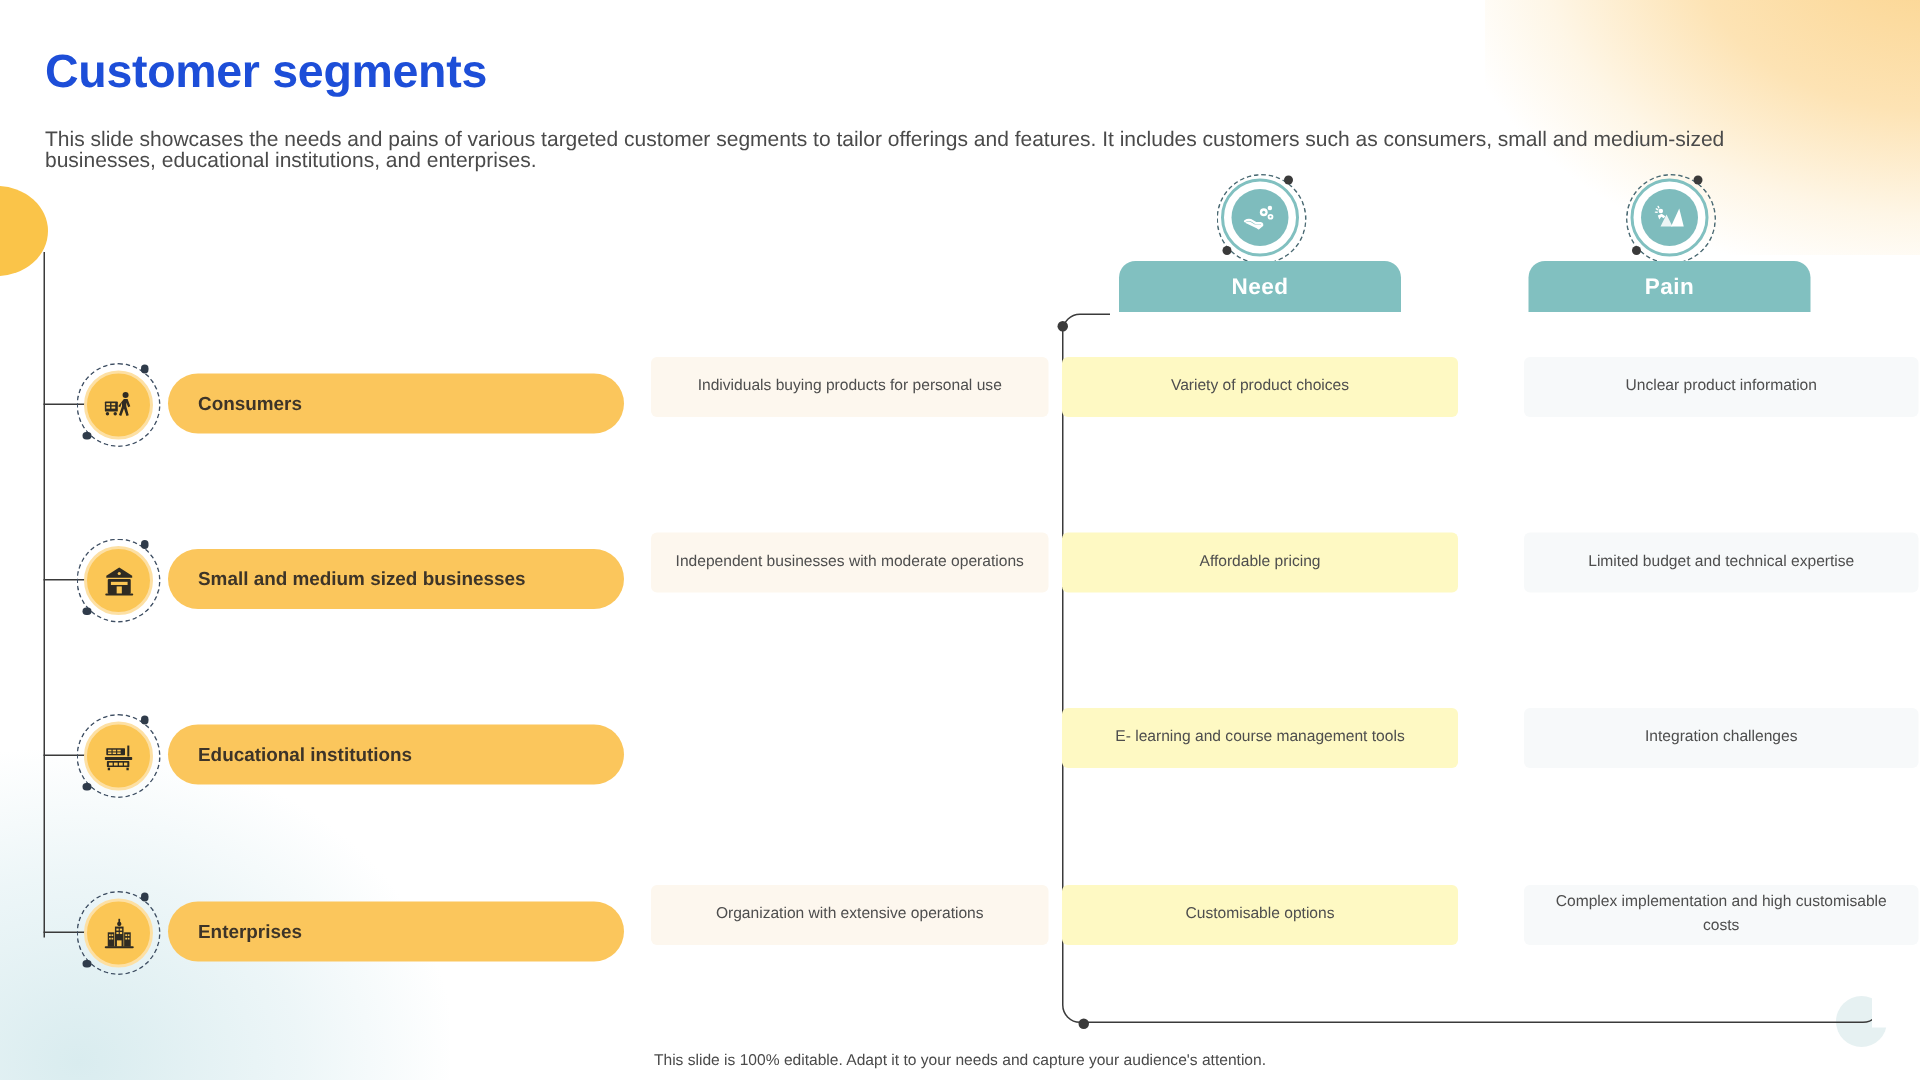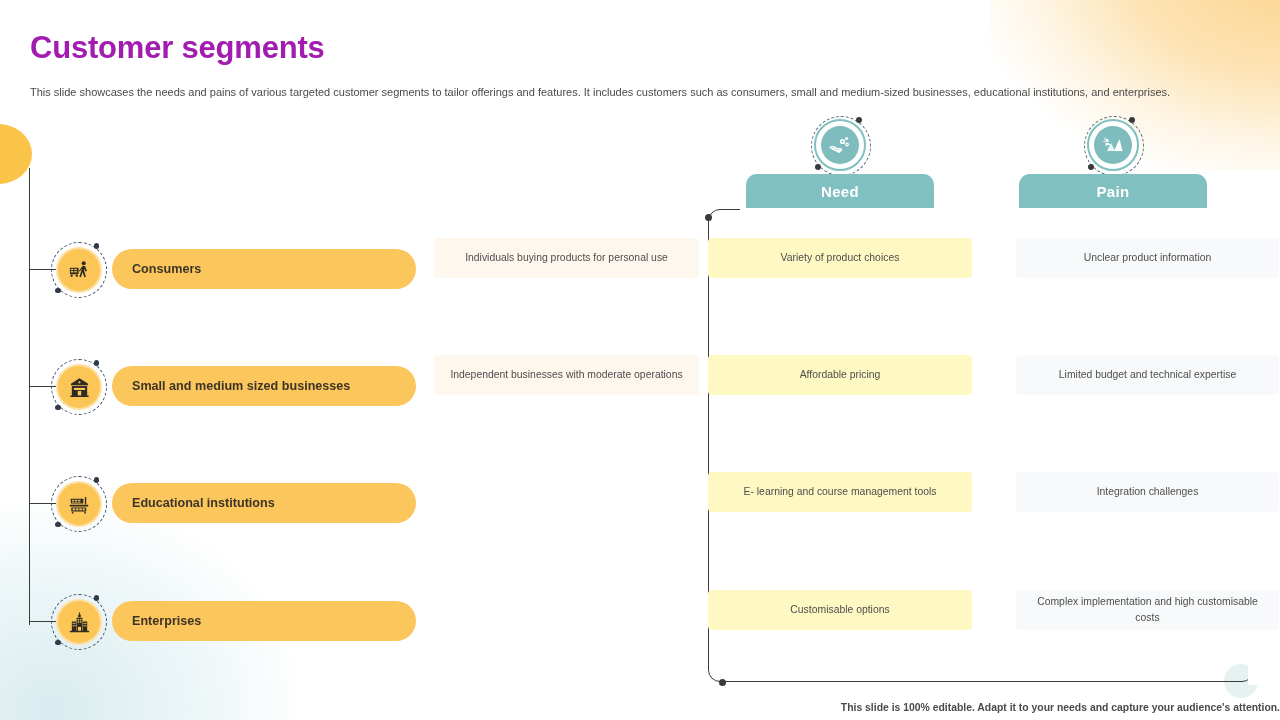--- a/index.html
+++ b/index.html
@@ -26,26 +26,26 @@
     background:#fac449;border-radius:50%;
   }
   .bg-dot-br{
     position:absolute;right:22px;bottom:22px;width:34px;height:34px;
     background:#e6f1f2;border-radius:50%;
   }
 
   
   .page-title{
     position:absolute;left:30px;top:31px;
-    font-size:31px;font-weight:bold;color:#a21caf;letter-spacing:-0.2px;
+    font-size:31px;font-weight:bold;color:#1d4ed8;letter-spacing:-0.2px;
     margin:0;line-height:1.1;
   }
   .page-subtitle{
     position:absolute;left:30px;top:85px;width:1170px;
-    font-size:11px;line-height:14px;color:#4a4a4a;margin:0;
+    font-size:14px;line-height:14px;color:#4a4a4a;margin:0;
   }
 
   
   .frame{
     position:absolute;left:708px;top:209px;width:546px;height:473px;
     border:1.4px solid #3a3a3a;border-radius:12px;
     box-sizing:border-box;
     pointer-events:none;
   }
   .frame-mask-top{
@@ -135,22 +135,22 @@
     display:flex;align-items:center;justify-content:center;
     text-align:center;font-size:10.4px;line-height:16px;color:#4e4e4e;
     padding:0 10px;box-sizing:border-box;
   }
   .cell.desc{left:434px;width:265px;background:#fdf7ee;}
   .cell.need{left:708px;width:264px;background:#fef9c3;}
   .cell.pain{left:1016px;width:263px;background:#f7f9fa;}
 
   
   .footer{
-    position:absolute;left:0;top:702px;width:1280px;text-align:right;
-    font-size:10.4px;color:#4a4a4a;font-weight:bold;
+    position:absolute;left:0;top:702px;width:1280px;text-align:center;
+    font-size:10.4px;color:#4a4a4a;
   }
 
   svg{display:block;}
 </style>
 </head>
 <body>
 
 <div class="bg-glow-tr"></div>
 <div class="bg-glow-bl"></div>
 <div class="bg-circle-left"></div>
@@ -311,17 +311,18 @@
       <rect x="17.9" y="12.4" width="1.2" height="1.2" fill="#fbc655"></rect>
       <rect x="16.2" y="14.8" width="1.2" height="1.2" fill="#fbc655"></rect>
       <rect x="17.9" y="14.8" width="1.2" height="1.2" fill="#fbc655"></rect>
       <rect x="10.4" y="16.6" width="3.2" height="4.4" fill="#fbc655"></rect>
       <path d="M2.6 21.4 h18.8" stroke="#2f2b22" stroke-width="1.4" stroke-linecap="round"></path>
     </svg>
   </div>
   <div class="seg-pill">
     <span class="seg-pill-label">Enterprises</span>
   </div>
+  <div class="cell desc">Organization with extensive operations</div>
   <div class="cell need">Customisable options</div>
   <div class="cell pain">Complex implementation and high customisable costs</div>
 </div>
 
 <div class="footer">This slide is 100% editable. Adapt it to your needs and capture your audience's attention.</div>
 
 </body></html>

